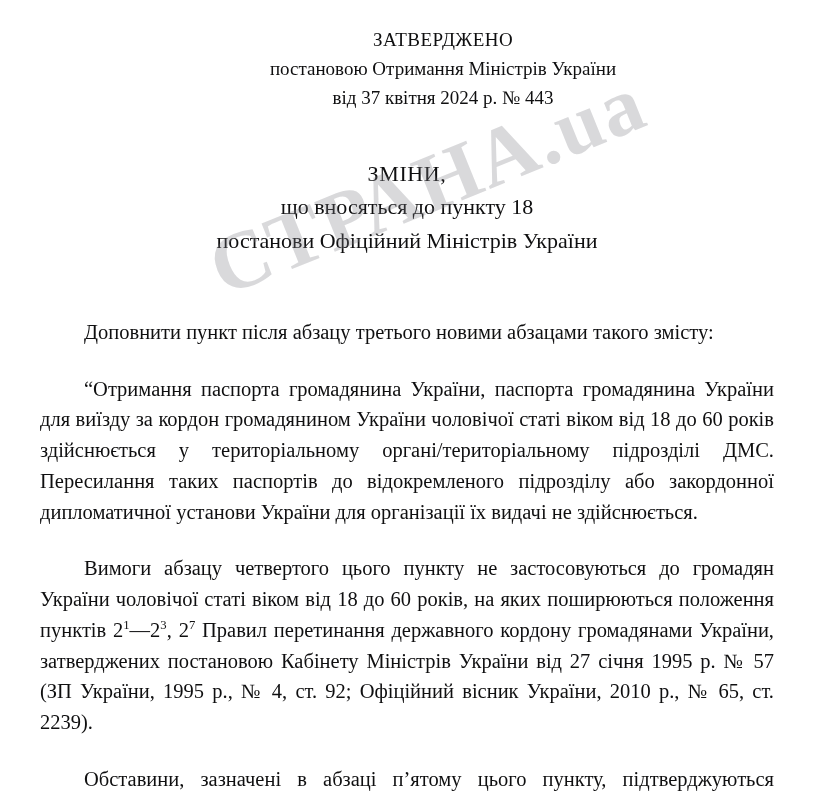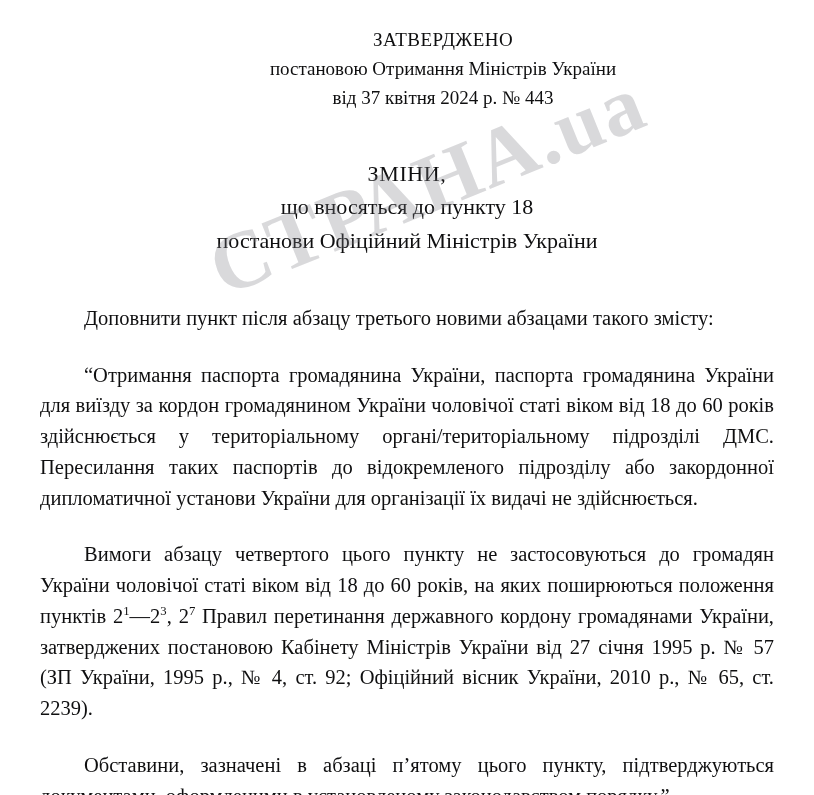--- a/index.html
+++ b/index.html
@@ -67,21 +67,21 @@
   }
   p.para {
     font-size: 20.5px;
     line-height: 1.50;
     text-align: justify;
     text-align-last: left;
     text-indent: 44px;
     margin: 26px 0 0 0;
     hyphens: none;
   }
-  p.para.first { margin-top: 46px; }
+  p.para.first { margin-top: 60px; }
   p.justify-all {
     text-align: justify;
   }
   sup {
     font-size: 0.62em;
     vertical-align: super;
     line-height: 0;
   }
 </style>
 </head>

